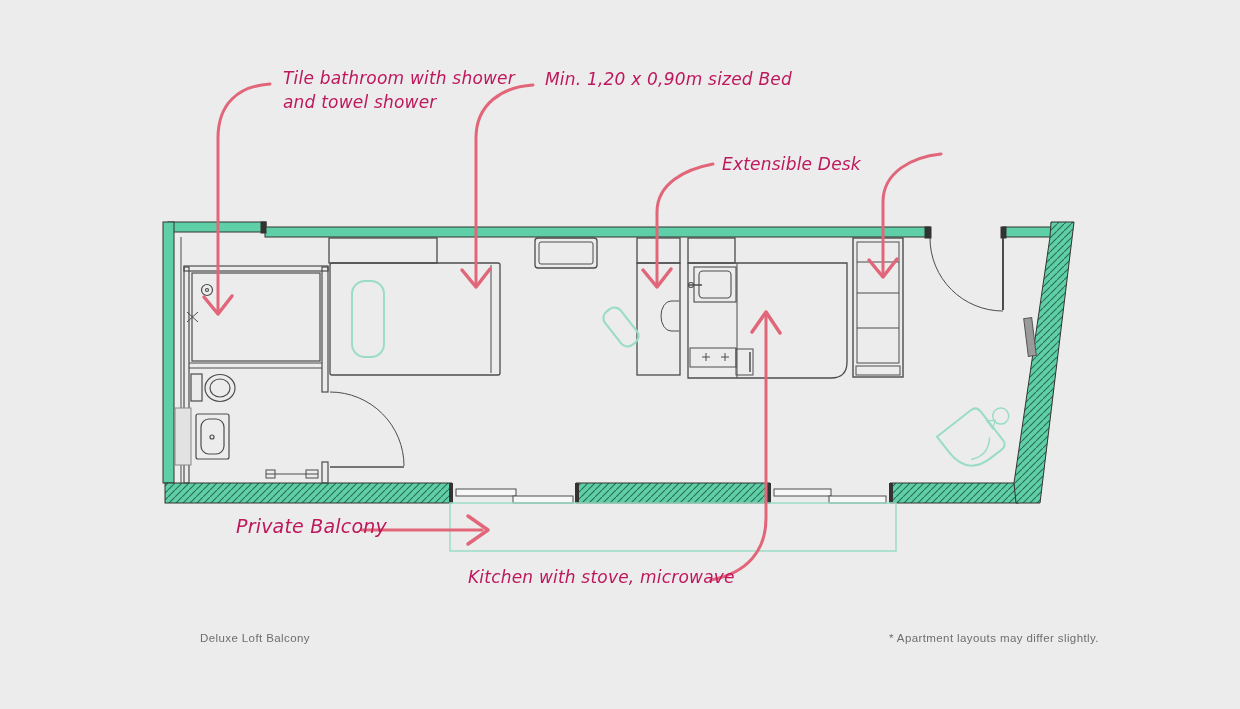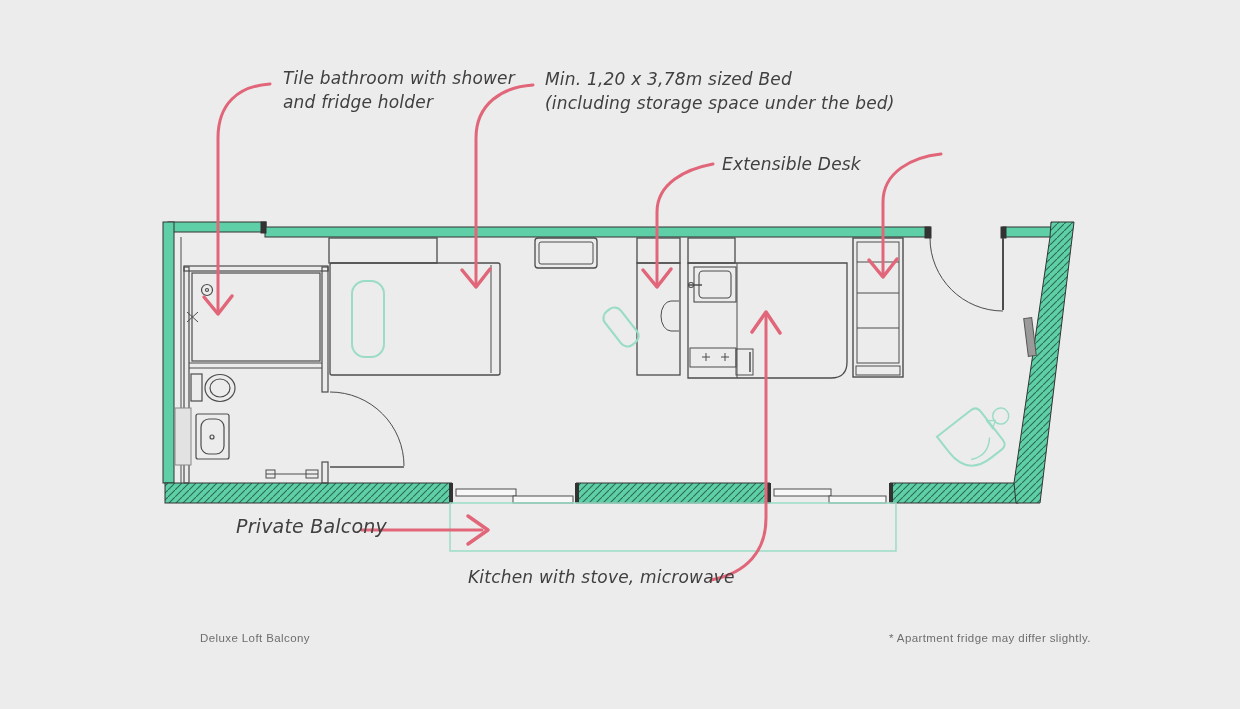--- a/index.html
+++ b/index.html
@@ -1,19 +1,19 @@
 <!DOCTYPE html>
 <html><head>
 <meta charset="utf-8">
 <style>
   html,body{margin:0;padding:0;}
   body{background:#e9e9e9;font-family:"Liberation Sans",sans-serif;}
   .stage{position:relative;width:1240px;height:709px;background:#ececec;overflow:hidden;}
   .plan-svg{position:absolute;left:0;top:0;}
-  .note{position:absolute;color:#404040;font-family:"DejaVu Sans",sans-serif;
+  .note{position:absolute;color:#be185d;font-family:"DejaVu Sans",sans-serif;
         font-style:italic;font-weight:500;font-size:17px;line-height:24px;
         letter-spacing:.2px;white-space:nowrap;}
   .note.big{font-size:19px;}
   .foot{position:absolute;color:#6e6e6e;font-size:11.5px;letter-spacing:.4px;
         font-family:"Liberation Sans",sans-serif;white-space:nowrap;}
 </style>
 </head>
 <body>
 
 <div class="stage">
@@ -186,37 +186,36 @@
     </g>
     <g>
       <path d="M711 580 C747 573 766 551 766 518 L766 316" stroke-width="3"></path>
       <polyline points="752,332 766,312 780,333" stroke-width="3.5"></polyline>
     </g>
   </g>
 </svg>
 
   <div class="note" style="left:283px;top:66px;">
     <div>Tile bathroom with shower</div>
-    <div>and fridge holder</div>
+    <div>and towel shower</div>
   </div>
 
   <div class="note" style="left:545px;top:67px;">
-    <div>Min. 1,20 x 3,78m sized Bed</div>
-    <div>(including storage space under the bed)</div>
+    <div>Min. 1,20 x 0,90m sized Bed</div>
   </div>
 
   <div class="note" style="left:722px;top:152px;">
     <div>Extensible Desk</div>
   </div>
 
 
   <div class="note big" style="left:236px;top:514px;">
     <div>Private Balcony</div>
   </div>
 
   <div class="note" style="left:468px;top:565px;font-style:italic;">
     <div>Kitchen with stove, microwave</div>
   </div>
 
   <div class="foot" style="left:200px;top:632px;">Deluxe Loft Balcony</div>
-  <div class="foot" style="left:889px;top:632px;">* Apartment fridge may differ slightly.</div>
+  <div class="foot" style="left:889px;top:632px;">* Apartment layouts may differ slightly.</div>
 
 </div>
 
 </body></html>

